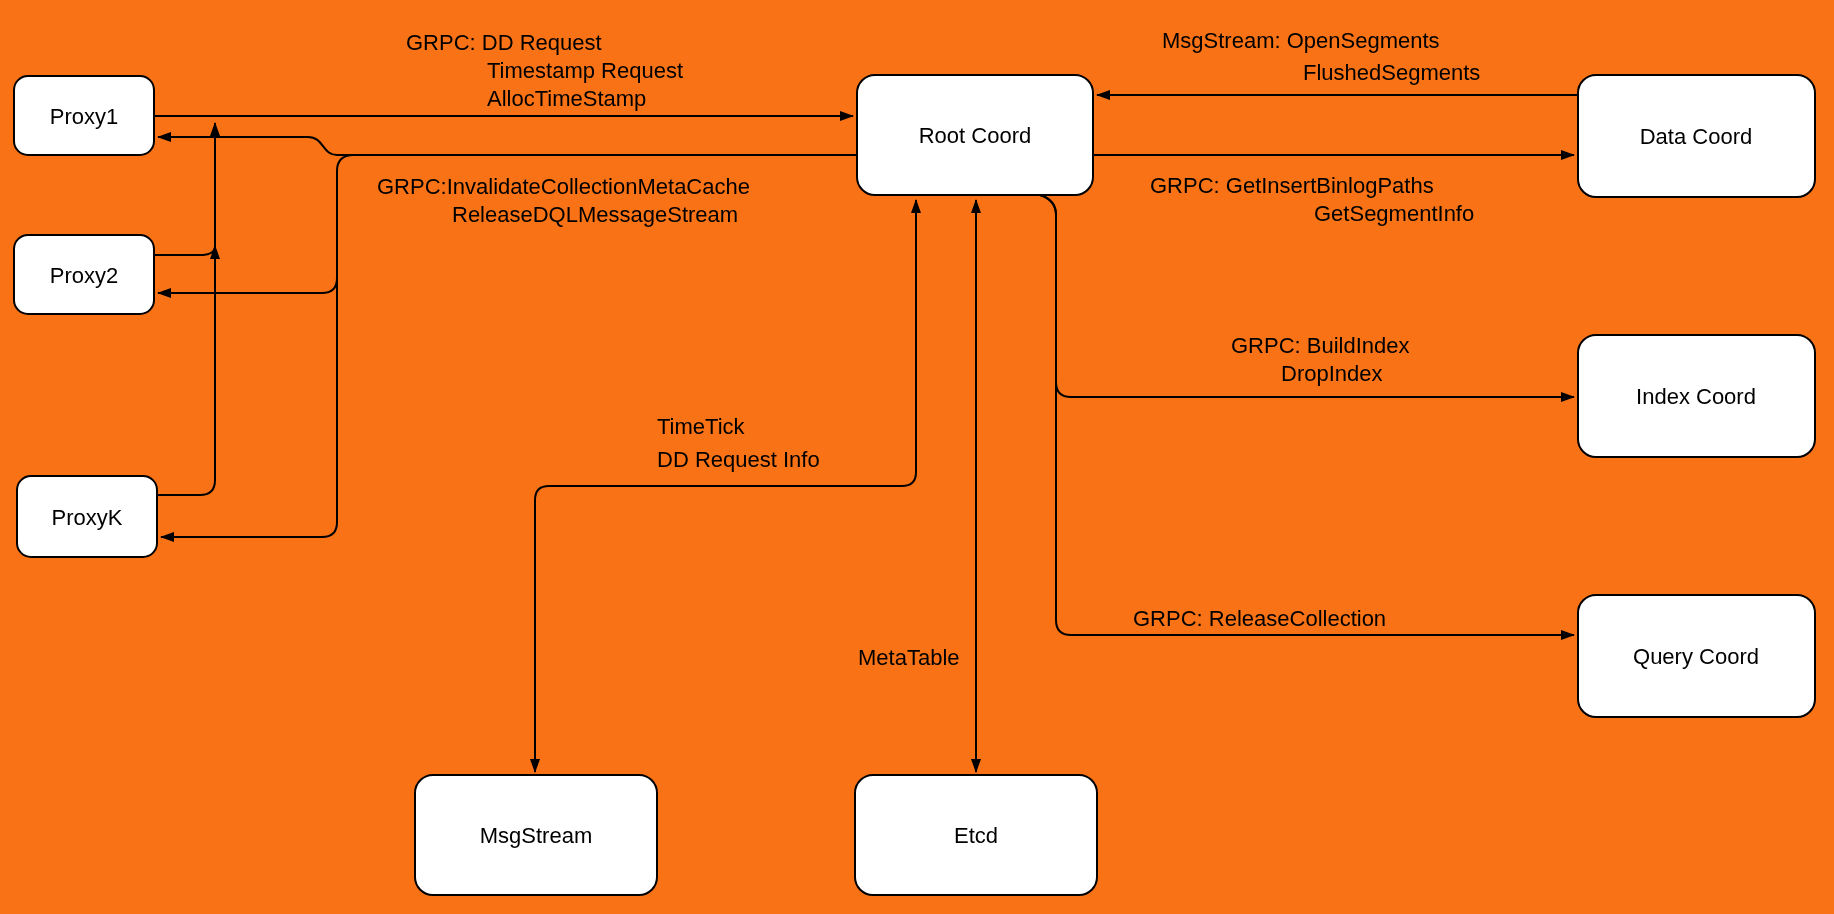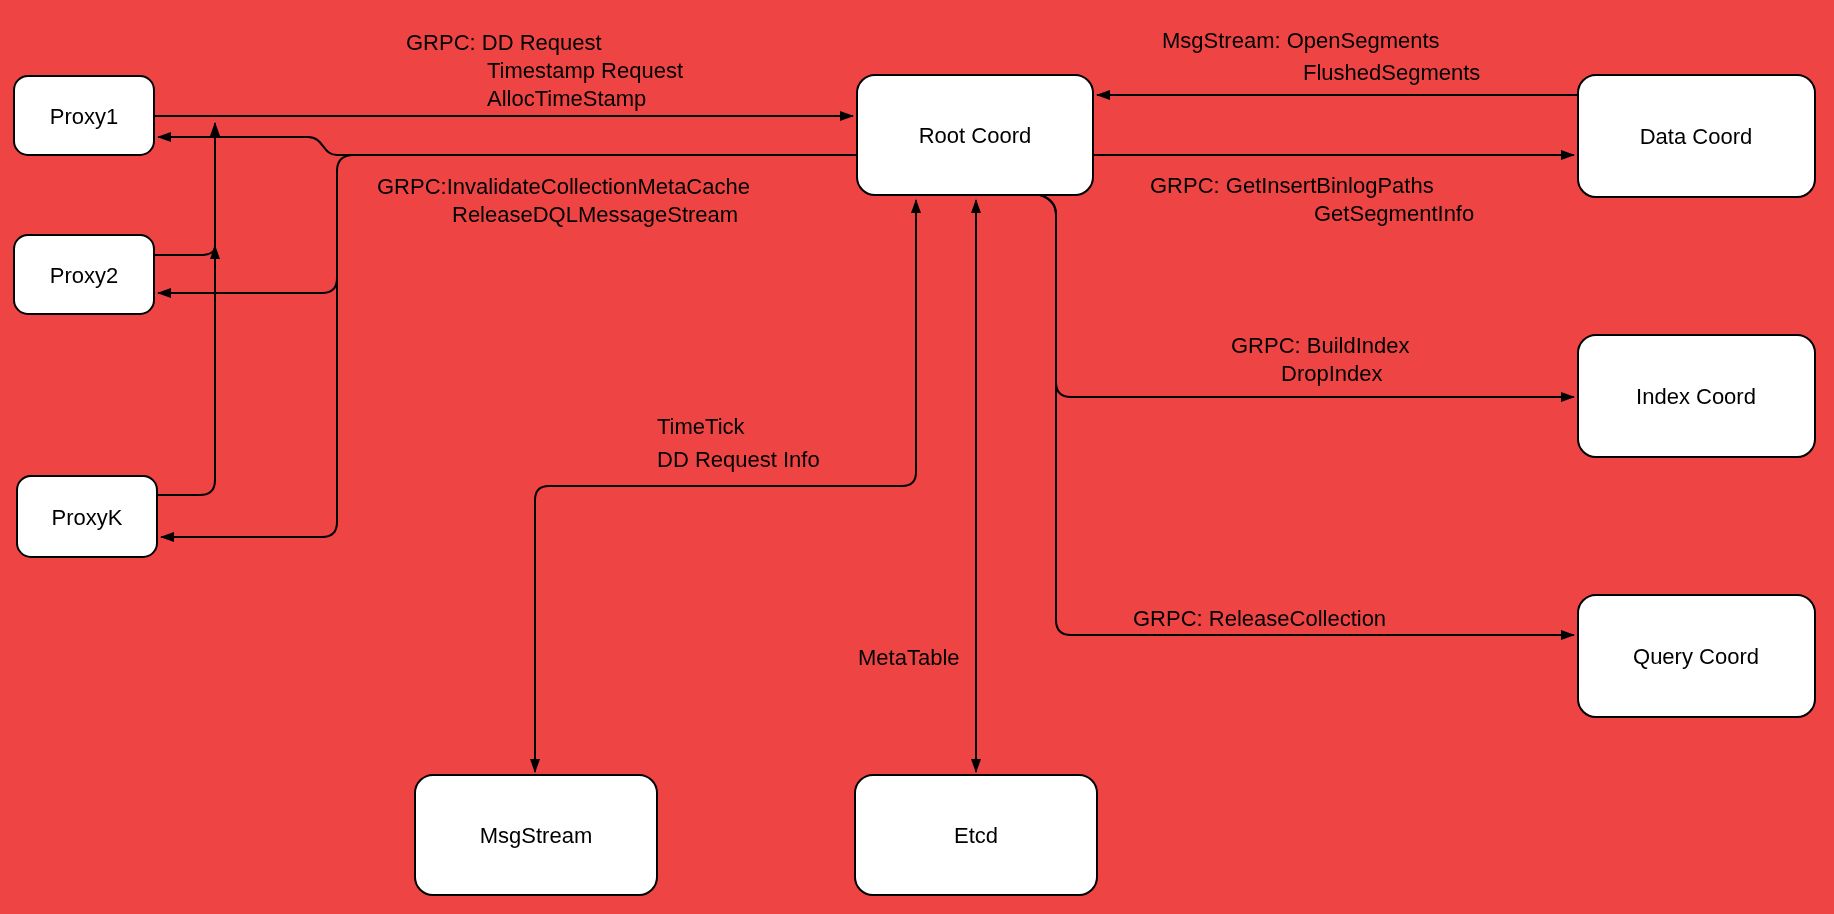--- a/index.html
+++ b/index.html
@@ -4,21 +4,21 @@
 <style>
   html, body {
     margin: 0;
     padding: 0;
     background: #ffffff;
   }
   #stage {
     position: relative;
     width: 1834px;
     height: 914px;
-    background: #ef4444;
+    background: #f97316;
     font-family: "Liberation Sans", sans-serif;
   }
   svg { display: block; }
   .node-rect {
     fill: #ffffff;
     stroke: #000000;
     stroke-width: 2;
   }
   .edge {
     fill: none;

